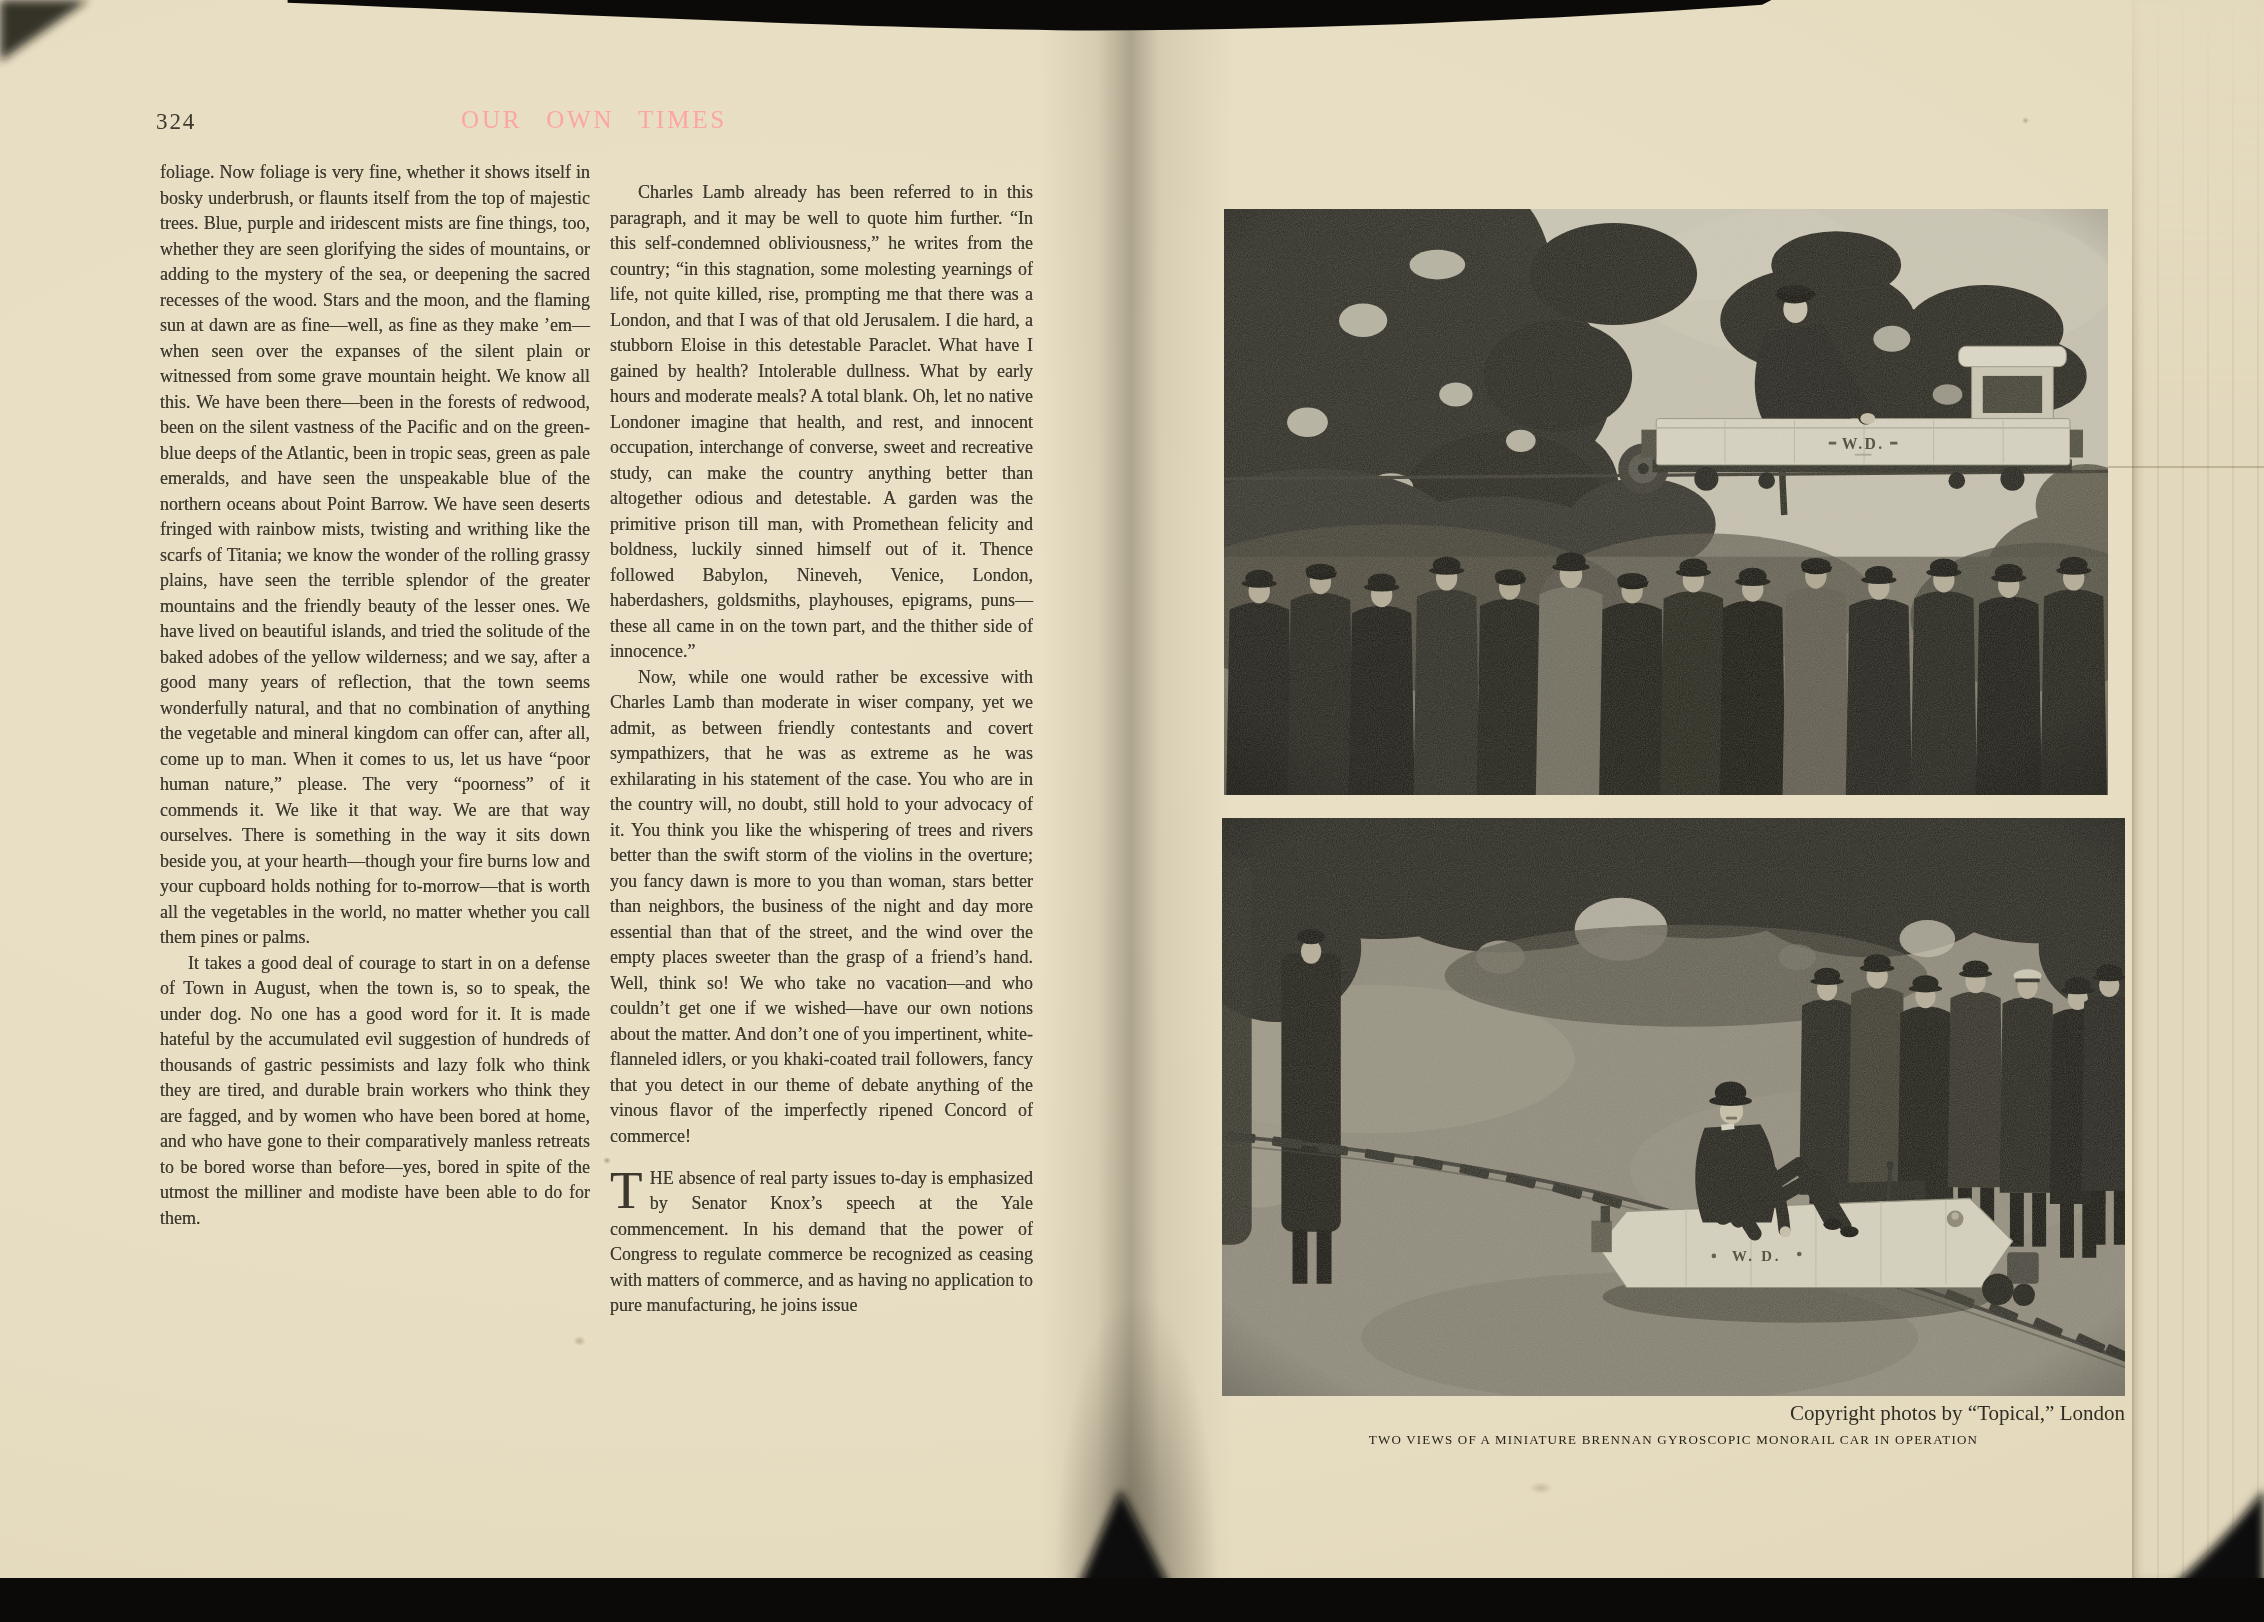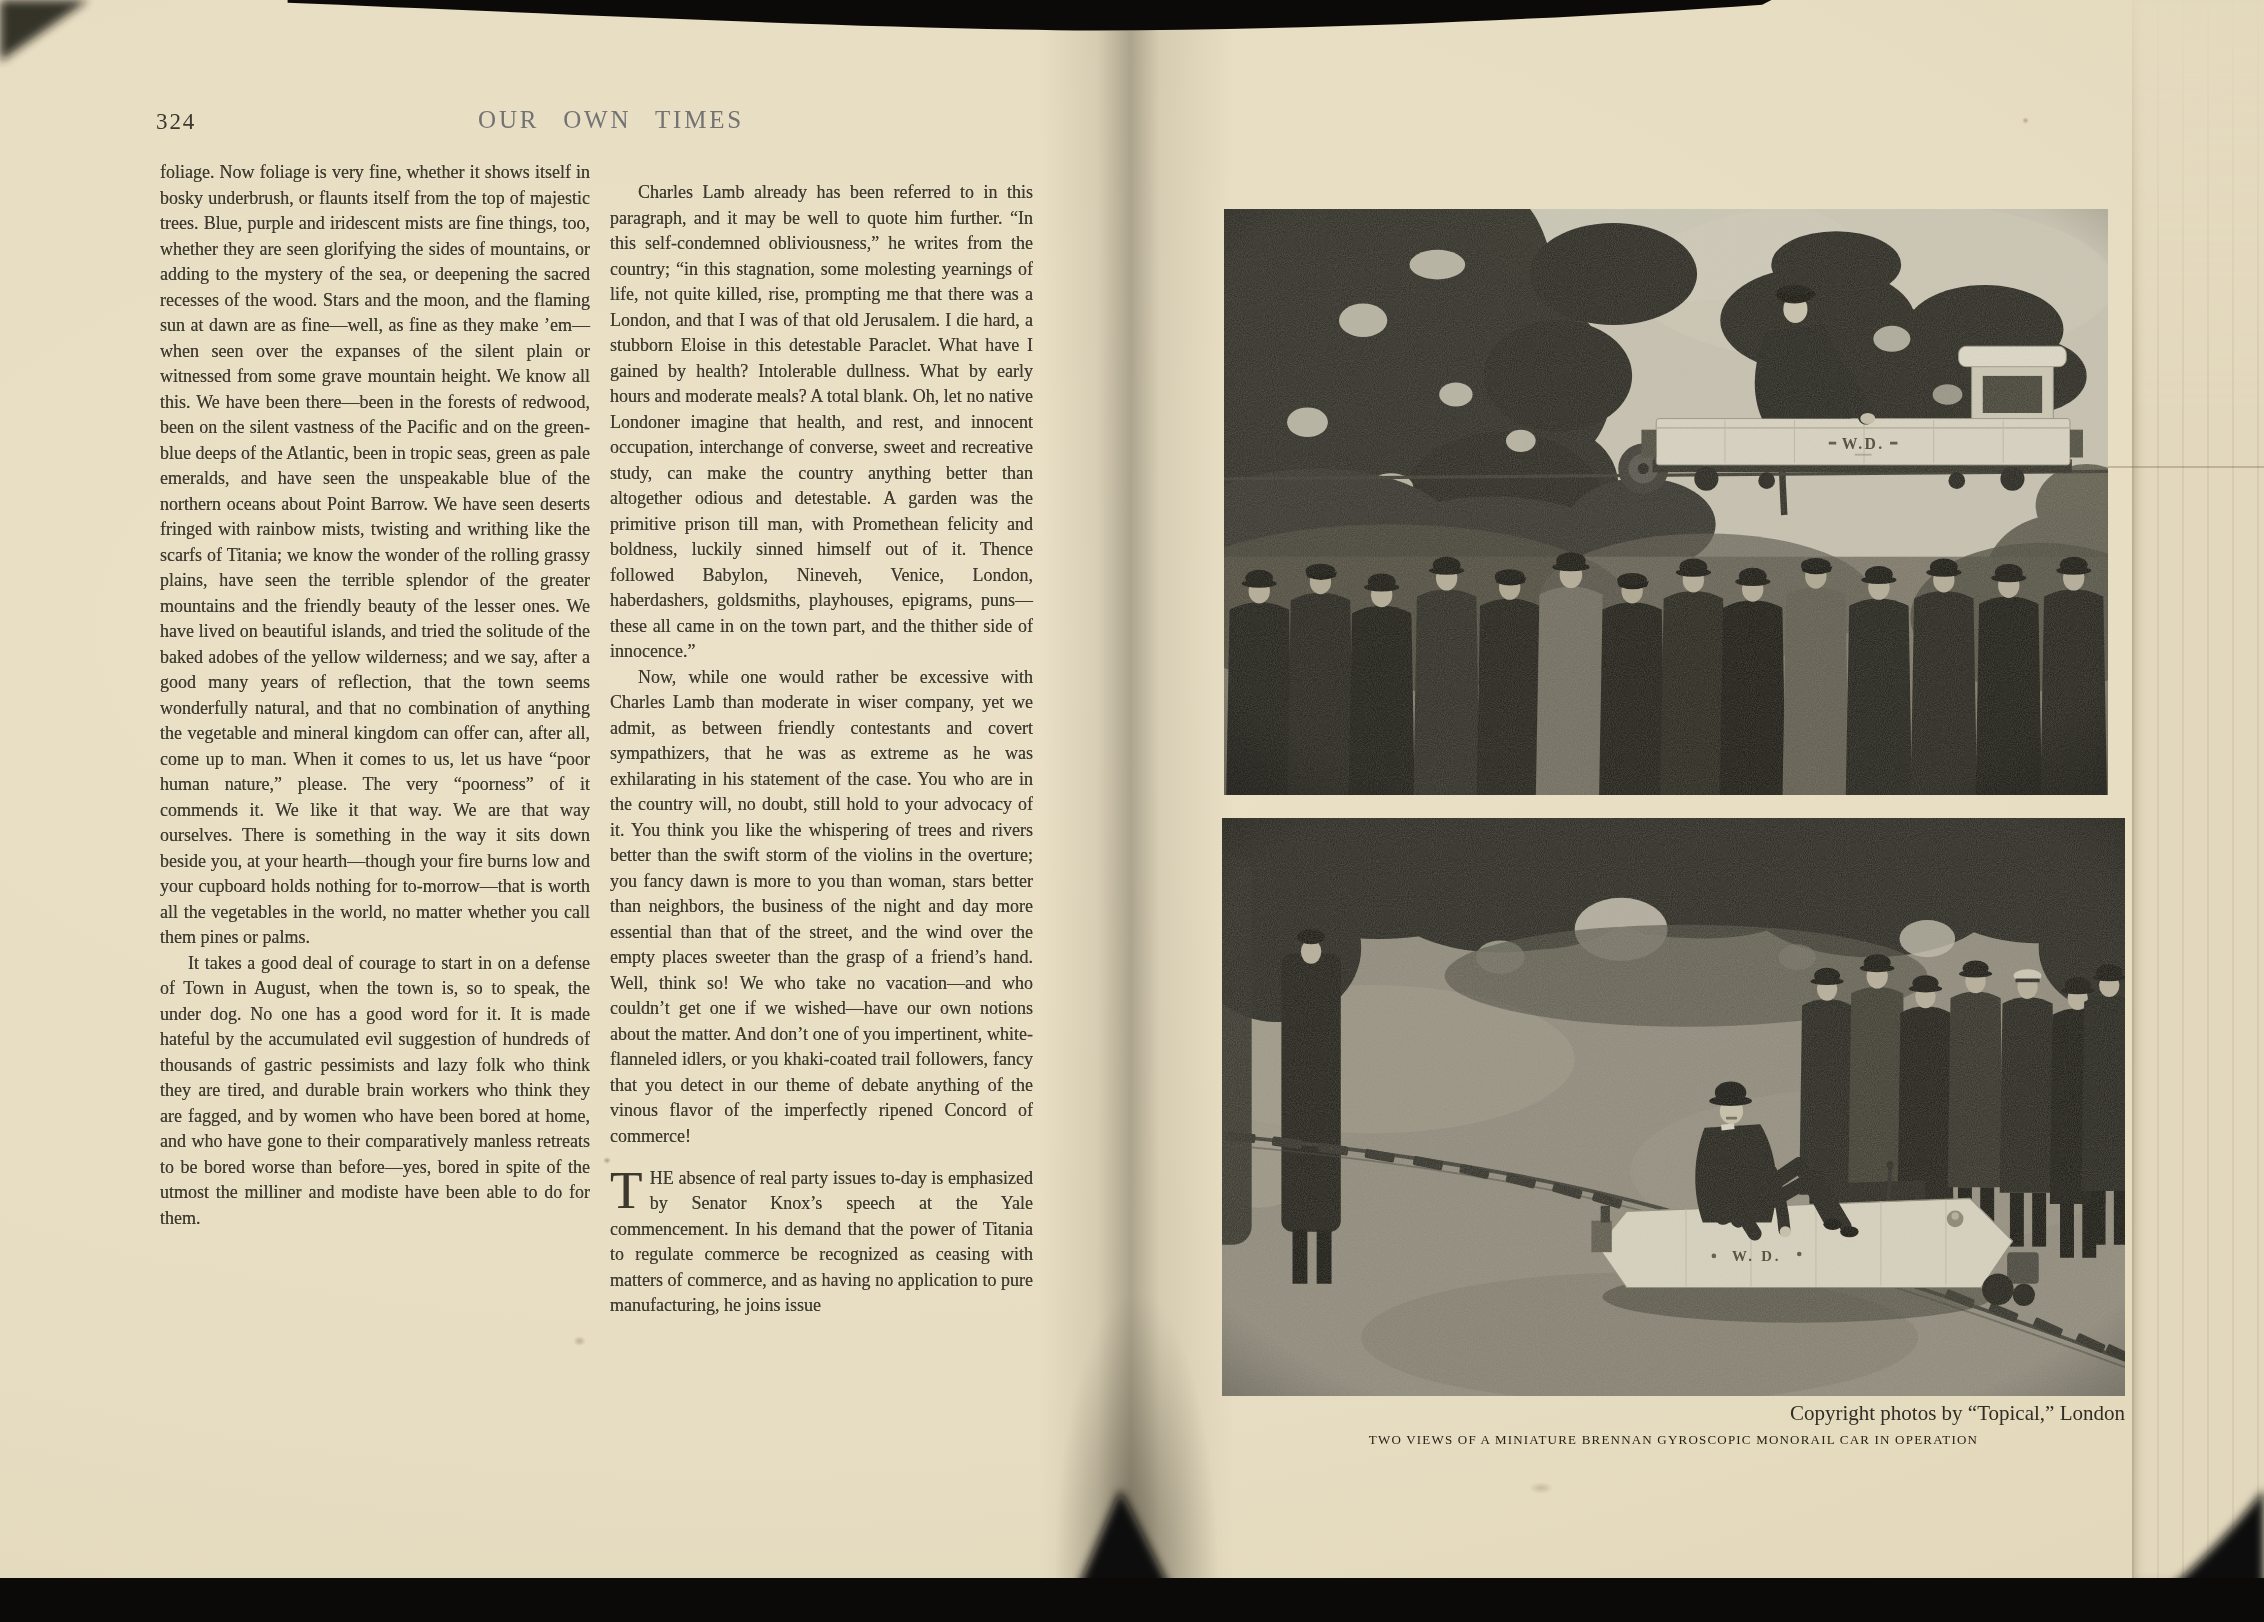--- a/index.html
+++ b/index.html
@@ -2,22 +2,22 @@
 <html lang="en" style="font-size:15px"><head>
 <meta charset="utf-8">
 <style>
   html,body{margin:0;padding:0;background:#0b0a08;}
   .stage{position:relative;width:2264px;height:1622px;overflow:hidden;
          font-family:"Liberation Serif","DejaVu Serif",serif;}
   .paper{position:absolute;left:0;top:0;width:2264px;height:1579px;
          background:radial-gradient(120% 90% at 32% 40%, #eae1c8 0%, #e7ddc2 55%, #e0d5b8 100%);}
   
   .folio{position:absolute;left:156px;top:109px;font-size:23px;letter-spacing:1.9px;color:#3c382d;}
-  .running-head{position:absolute;left:416px;top:106px;width:390px;text-align:center;
-                font-size:25px;letter-spacing:2.8px;word-spacing:15px;color:#737373;}
+  .running-head{position:absolute;left:399px;top:106px;width:390px;text-align:center;
+                font-size:25px;letter-spacing:2.8px;word-spacing:15px;color:#fca5a5;}
   .col{position:absolute;top:160px;color:#3e3a2f;font-size:18px;line-height:25.5px;
        text-align:justify;hyphens:auto;-webkit-hyphens:auto;text-shadow:0 0 0.4px rgba(62,58,47,.75);}
   .col p{margin:0;}
   .col p.indent{text-indent:28px;}
   .col1{left:160px;width:430px;}
   .col2{left:610px;width:423px;margin-top:20px;}
   p.has-dropcap{margin-top:16.7px;}
   .dropcap{float:left;font-size:53px;line-height:41px;padding:4.6px 7.4px 0 0;color:#3c382d;}
   
   figure{margin:0;padding:0;position:absolute;}
@@ -61,21 +61,21 @@
     <div class="running-head">OUR OWN TIMES</div>
 
     <div class="col col1">
       <p>foliage.  Now foliage is very fine, whether it shows itself in bosky underbrush, or flaunts itself from the top of majestic trees.  Blue, purple and iridescent mists are fine things, too, whether they are seen glorifying the sides of mountains, or adding to the mystery of the sea, or deepening the sacred recesses of the wood.  Stars and the moon, and the flaming sun at dawn are as fine—well, as fine as they make ’em—when seen over the expanses of the silent plain or witnessed from some grave mountain height.  We know all this.  We have been there—been in the forests of redwood, been on the silent vastness of the Pacific and on the green-blue deeps of the Atlantic, been in tropic seas, green as pale emeralds, and have seen the unspeakable blue of the northern oceans about Point Barrow.  We have seen deserts fringed with rainbow mists, twisting and writhing like the scarfs of Titania; we know the wonder of the rolling grassy plains, have seen the terrible splendor of the greater mountains and the friendly beauty of the lesser ones.  We have lived on beautiful islands, and tried the solitude of the baked adobes of the yellow wilderness; and we say, after a good many years of reflection, that the town seems wonderfully natural, and that no combination of anything the vegetable and mineral kingdom can offer can, after all, come up to man.  When it comes to us, let us have “poor human nature,” please.  The very “poorness” of it commends it.  We like it that way.  We are that way ourselves.  There is something in the way it sits down beside you, at your hearth—though your fire burns low and your cupboard holds nothing for to-morrow—that is worth all the vegetables in the world, no matter whether you call them pines or palms.</p>
       <p class="indent">It takes a good deal of courage to start in on a defense of Town in August, when the town is, so to speak, the under dog.  No one has a good word for it.  It is made hateful by the accumulated evil suggestion of hundreds of thousands of gastric pessimists and lazy folk who think they are tired, and durable brain workers who think they are fagged, and by women who have been bored at home, and who have gone to their comparatively manless retreats to be bored worse than before—yes, bored in spite of the utmost the milliner and modiste have been able to do for them.</p>
     </div>
 
     <div class="col col2">
       <p class="indent">Charles Lamb already has been referred to in this paragraph, and it may be well to quote him further.  “In this self-condemned obliviousness,” he writes from the country; “in this stagnation, some molesting yearnings of life, not quite killed, rise, prompting me that there was a London, and that I was of that old Jerusalem.  I die hard, a stubborn Eloise in this detestable Paraclet.  What have I gained by health?  Intolerable dullness.  What by early hours and moderate meals?  A total blank.  Oh, let no native Londoner imagine that health, and rest, and innocent occupation, interchange of converse, sweet and recreative study, can make the country anything better than altogether odious and detestable.  A garden was the primitive prison till man, with Promethean felicity and boldness, luckily sinned himself out of it.  Thence followed Babylon, Nineveh, Venice, London, haberdashers, goldsmiths, playhouses, epigrams, puns—these all came in on the town part, and the thither side of innocence.”</p>
       <p class="indent">Now, while one would rather be excessive with Charles Lamb than moderate in wiser company, yet we admit, as between friendly contestants and covert sympathizers, that he was as extreme as he was exhilarating in his statement of the case.  You who are in the country will, no doubt, still hold to your advocacy of it.  You think you like the whispering of trees and rivers better than the swift storm of the violins in the overture; you fancy dawn is more to you than woman, stars better than neighbors, the business of the night and day more essential than that of the street, and the wind over the empty places sweeter than the grasp of a friend’s hand.  Well, think so!  We who take no vacation—and who couldn’t get one if we wished—have our own notions about the matter.  And don’t one of you impertinent, white-flanneled idlers, or you khaki-coated trail followers, fancy that you detect in our theme of debate anything of the vinous flavor of the imperfectly ripened Concord of commerce!</p>
-      <p class="has-dropcap"><span class="dropcap">T</span><span>HE absence of real party issues to-day is emphasized by Senator Knox’s speech at the Yale commencement.  In his demand that the power of Titania to regulate commerce be recognized as ceasing with matters of commerce, and as having no application to pure manufacturing, he joins issue</span></p>
+      <p class="has-dropcap"><span class="dropcap">T</span><span>HE absence of real party issues to-day is emphasized by Senator Knox’s speech at the Yale commencement.  In his demand that the power of Congress to regulate commerce be recognized as ceasing with matters of commerce, and as having no application to pure manufacturing, he joins issue</span></p>
     </div>
   </section>
 
   <section>
 
     <figure class="photo-top">
       <svg viewBox="0 0 953 632" preserveAspectRatio="none">
         <defs>
           <filter id="grain1" x="0" y="0" width="100%" height="100%">
             <feTurbulence type="fractalNoise" baseFrequency="0.9" numOctaves="2" stitchTiles="stitch"></feTurbulence>

